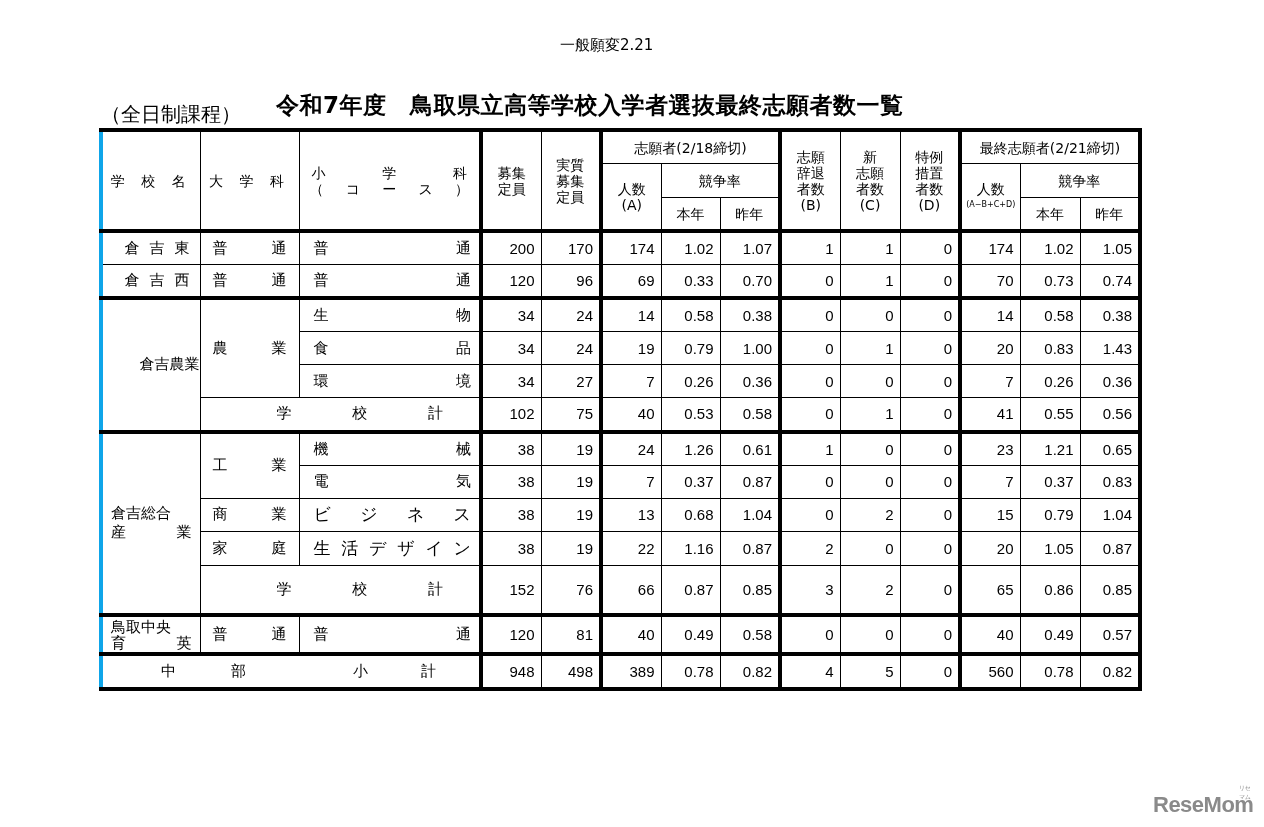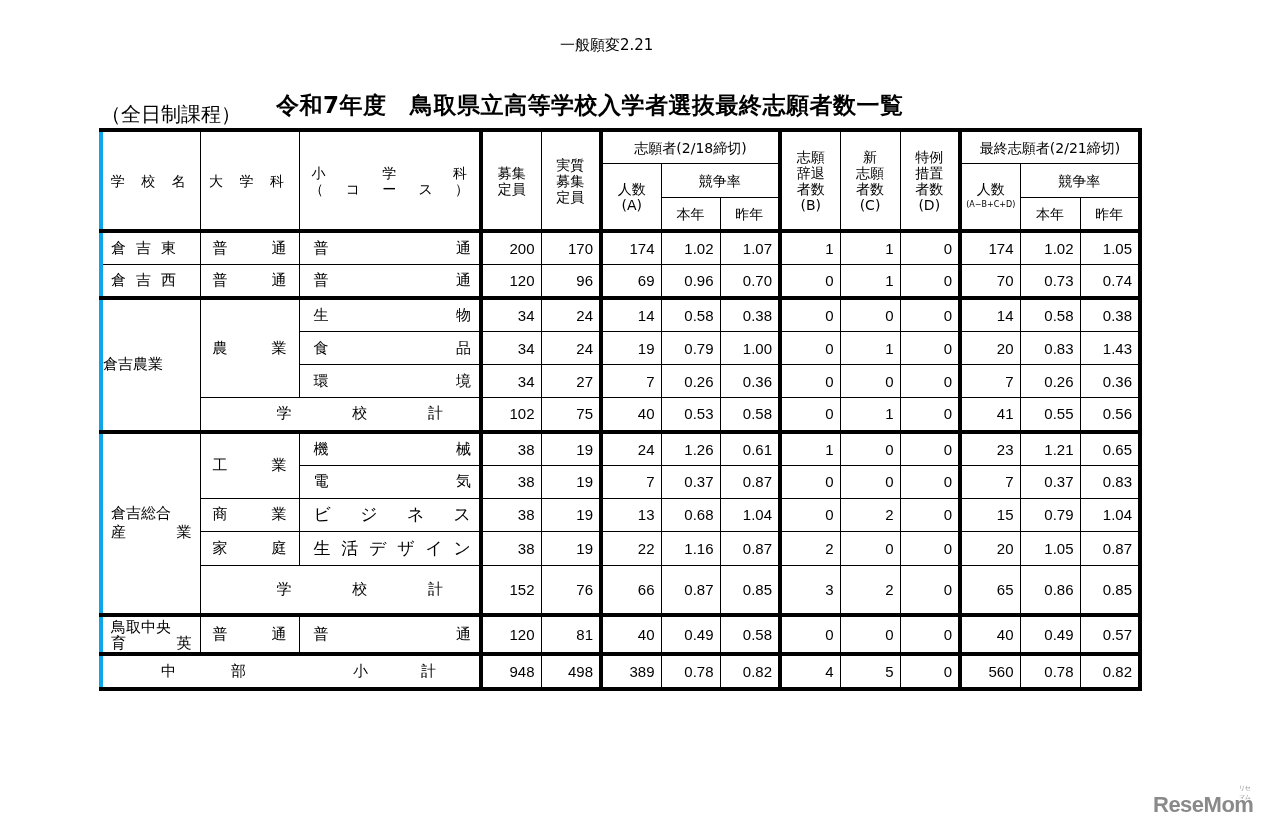--- a/index.html
+++ b/index.html
@@ -3,21 +3,21 @@
 <meta charset="utf-8">
 <style>
   html,body{margin:0;padding:0;background:#fff;}
   body{width:1264px;height:827px;position:relative;overflow:hidden;font-family:"DejaVu Sans",sans-serif;color:#000;}
   .subnote{position:absolute;left:560px;top:36px;font-size:15px;letter-spacing:0;}
   .title{position:absolute;left:276px;top:62px;font-size:23px;font-weight:bold;letter-spacing:0.5px;white-space:pre;margin-top:28px;}
   .course-type{position:absolute;left:101px;top:101px;font-size:20px;}
   table{position:absolute;left:99px;top:128px;border-collapse:collapse;table-layout:fixed;font-size:15px;}
   td{border:1px solid #000;padding:0;height:31px;vertical-align:middle;}
   .num{text-align:right;padding-right:6px;font-family:"Liberation Sans",sans-serif;font-size:15px;}
-  .c{text-align:left;}
+  .c{text-align:right;}
   .hdr{text-align:center;font-size:14px;line-height:16px;}
   .tiny{font-size:8px;text-align:center;}
   .spread{display:flex;justify-content:space-between;padding:0 12px;}
   .spread2{display:flex;justify-content:space-between;padding:0 8px 0 14px;}
   .tl{border-left:4px solid #0ea5e9;}
   .tr{border-right:4px solid #000;}
   .tt{border-top:4px solid #000;}
   .tb{border-bottom:4px solid #000;}
   .logo{position:absolute;left:1153px;top:792px;font-family:"Liberation Sans",sans-serif;font-weight:bold;font-size:22px;color:#8a8a8a;letter-spacing:-0.5px;}
   .logo small{position:absolute;left:86px;top:-8px;font-size:6px;font-weight:normal;}
@@ -139,21 +139,21 @@
         </td>
       <td class="tr tb">
           <div class="spread2">
             <span>普</span>
             <span>通</span>
           </div>
         </td>
       <td class="num tb">120</td>
       <td class="num tr tb">96</td>
       <td class="num tb">69</td>
-      <td class="num tb">0.96</td>
+      <td class="num tb">0.33</td>
       <td class="num tr tb">0.70</td>
       <td class="num tb">0</td>
       <td class="num tb">1</td>
       <td class="num tr tb">0</td>
       <td class="num tb">70</td>
       <td class="num tb">0.73</td>
       <td class="num tr tb">0.74</td>
     </tr>
 
     <tr style="height:33px">

